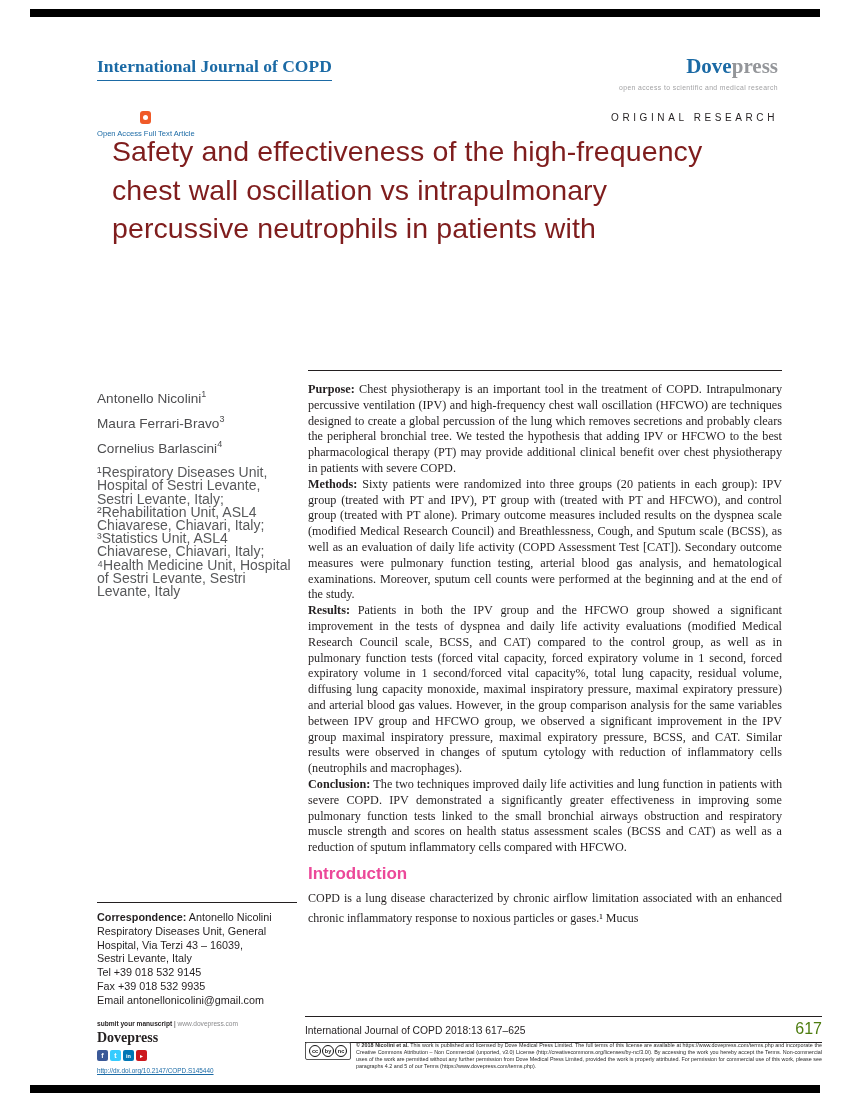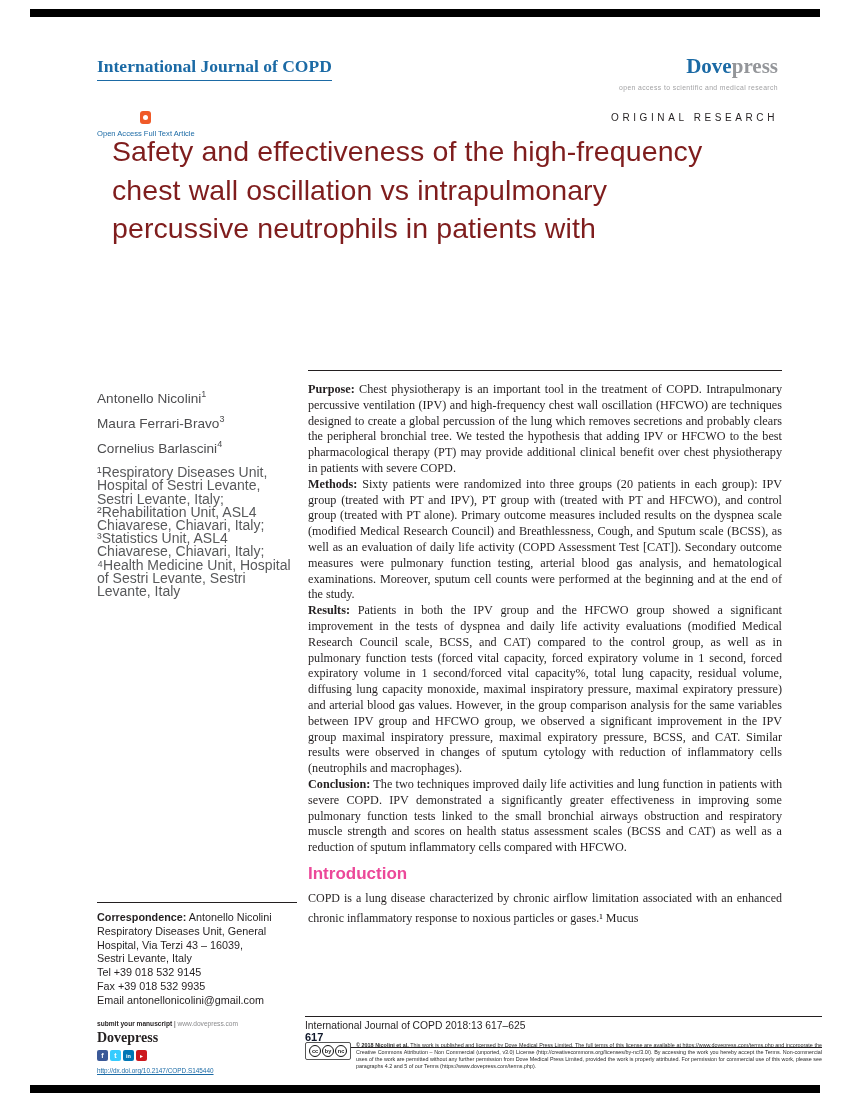--- a/index.html
+++ b/index.html
@@ -56,23 +56,23 @@
   .dove-footer-logo { margin-top: 3px; font-family: "Liberation Serif", serif; font-weight: bold; font-size: 14px; }
   .social-row { margin-top: 4px; display: flex; gap: 2px; }
   .sicon { width: 11px; height: 11px; border-radius: 2px; color: #fff; font-size: 7px; font-weight: bold; display: inline-flex; align-items: center; justify-content: center; cursor: pointer; }
   .ic-fb { background: #3b5998; }
   .ic-tw { background: #35ccff; }
   .ic-in { background: #0077b5; font-size: 5.5px; }
   .ic-yt { background: #cc181e; font-size: 5px; }
   .doi { display: block; margin-top: 6px; font-size: 6.4px; color: #1b6aa5; text-decoration: underline; cursor: pointer; }
 
   
-  .citation-bar { position: absolute; left: 305px; top: 1016px; width: 517px; border-top: 1px solid #231f20; border-bottom: 1px solid #231f20; padding: 3px 0 4px 0; display: flex; justify-content: space-between; align-items: baseline; flex-direction: column; }
+  .citation-bar { position: absolute; left: 305px; top: 1016px; width: 517px; border-top: 1px solid #231f20; border-bottom: 1px solid #231f20; padding: 3px 0 4px 0; display: flex; justify-content: space-between; align-items: baseline; }
   .citation { font-size: 10.3px; color: #231f20; }
-  .pageno { font-size: 11px; font-weight: bold; color: #0f172a; }
+  .pageno { font-size: 16px; font-weight: normal; color: #4d7c0f; }
   .copyright { position: absolute; left: 305px; top: 1042px; width: 517px; display: flex; gap: 5px; align-items: flex-start; }
   .cc-badge { flex: 0 0 auto; width: 46px; height: 18px; border: 1px solid #555; border-radius: 2px; display: flex; align-items: center; justify-content: center; gap: 1px; padding: 1px; background: #fff; }
   .cc-circ { width: 12px; height: 12px; border: 1.2px solid #111; border-radius: 50%; font-size: 5.5px; font-weight: bold; color: #111; display: inline-flex; align-items: center; justify-content: center; }
   .cop-text { font-size: 5.4px; line-height: 7.1px; text-align: justify; color: #2b2b2b; }
   .cop-text b { font-weight: bold; }
 </style>
 </head>
 <body>
 
 <div class="page">

